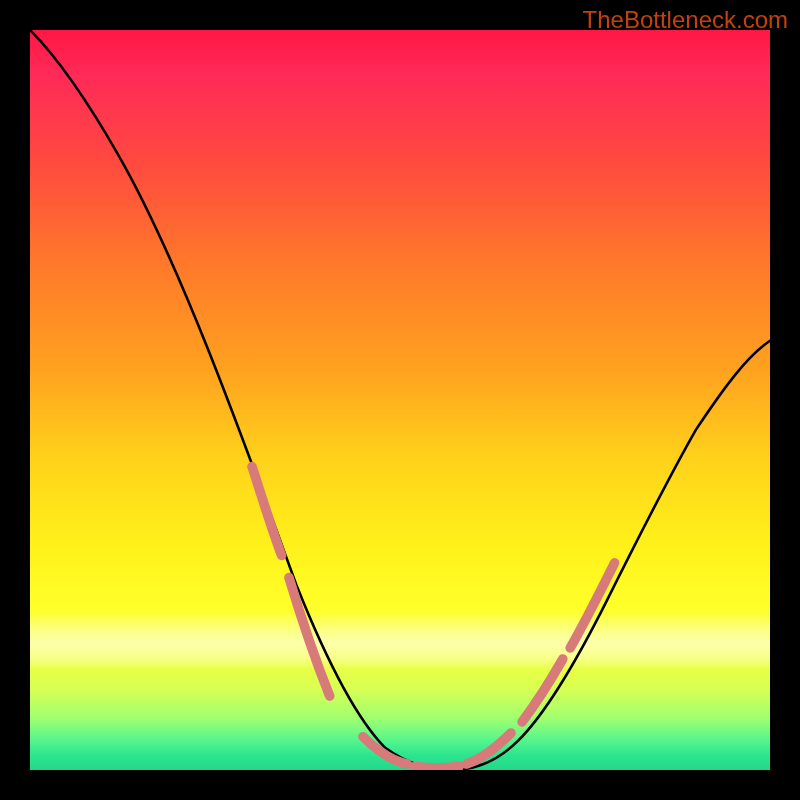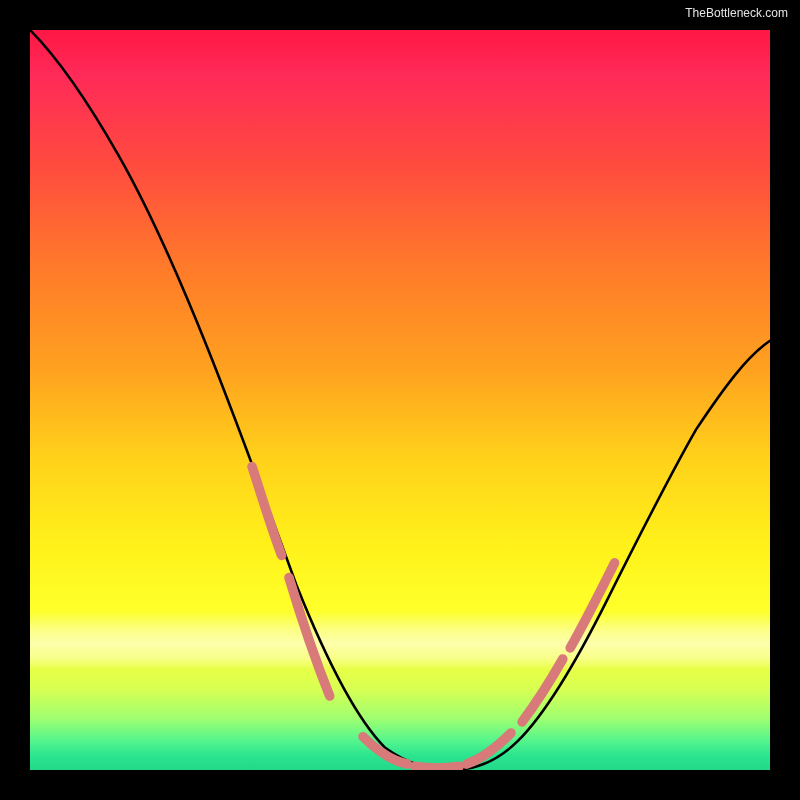--- a/index.html
+++ b/index.html
@@ -61,23 +61,23 @@
       rgba(255,255,210,0.55) 35%,
       rgba(255,255,220,0.7) 55%,
       rgba(255,255,210,0.5) 80%,
       rgba(255,255,200,0.0) 100%
     );
   }
   .watermark {
     position: absolute;
     top: 6px;
     right: 12px;
-    color: #e5e5e5;
+    color: #c2410c;
     font-family: Arial, Helvetica, sans-serif;
-    font-size: 12px;
+    font-size: 24px;
     letter-spacing: 0px;
     user-select: none;
   }
   svg.curve {
     position: absolute;
     inset: 0;
   }
 </style>
 </head>
 <body>

